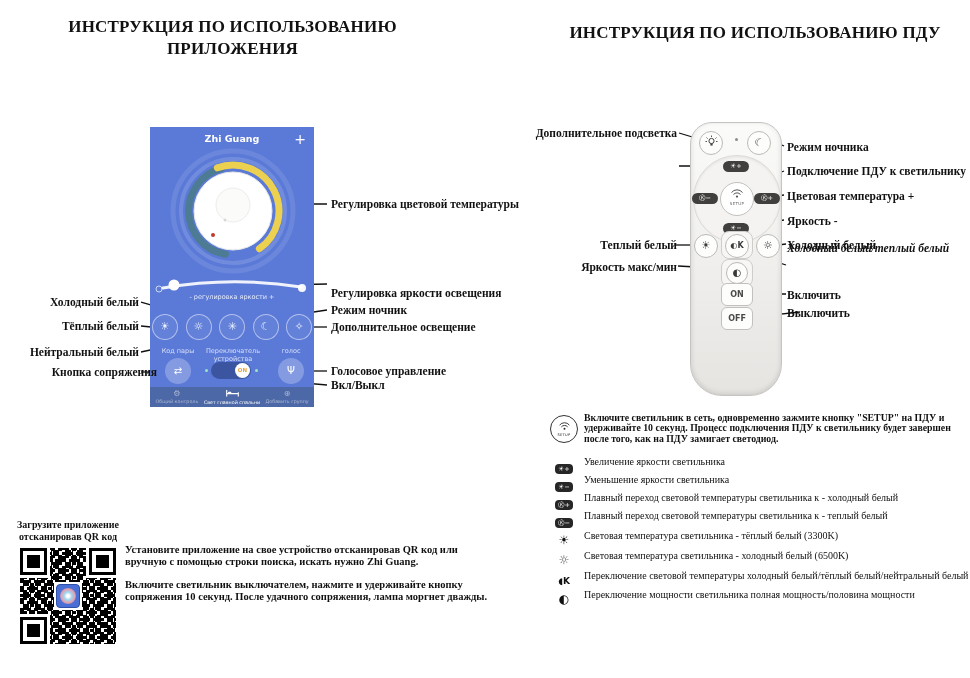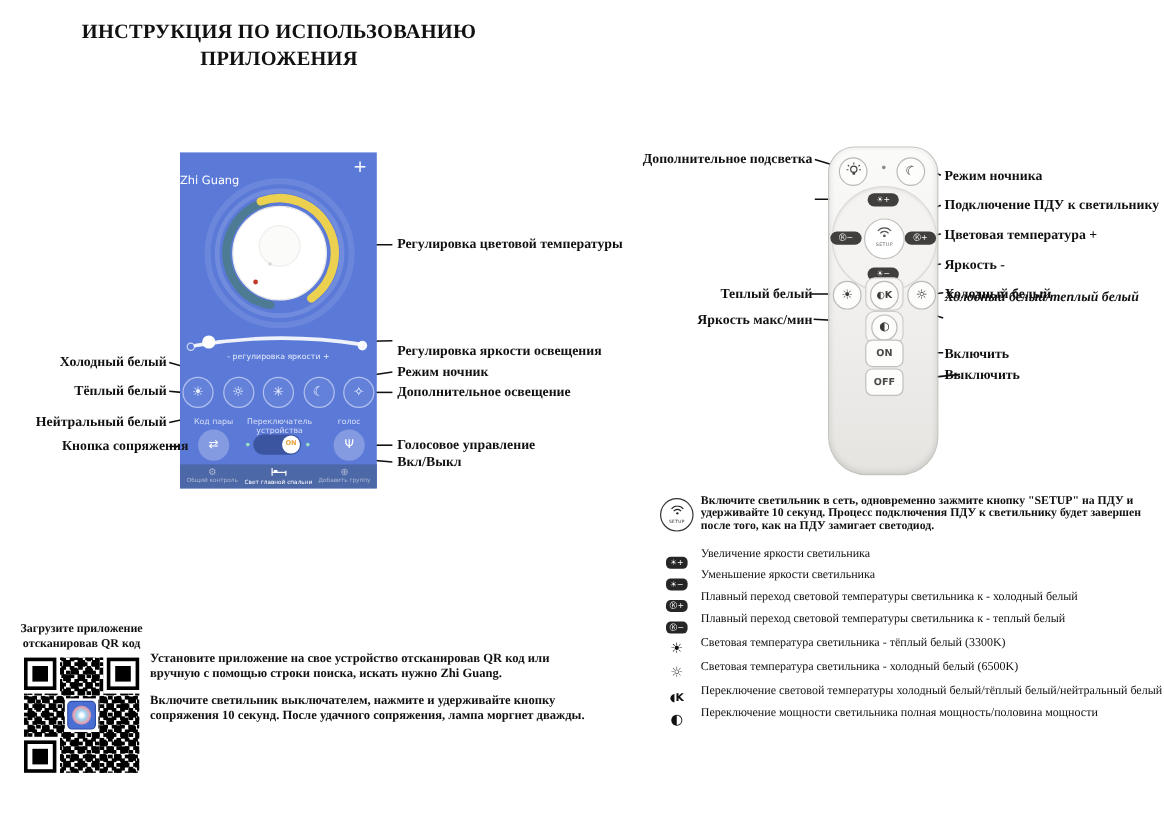--- a/index.html
+++ b/index.html
@@ -7,21 +7,21 @@
         font-family:"Liberation Serif",serif;color:#111;}
   svg.lines{position:absolute;left:0;top:0;width:970px;height:678px;pointer-events:none;}
   .title{position:absolute;font-weight:bold;font-size:17px;line-height:22px;text-align:center;letter-spacing:.2px;}
   .co{position:absolute;font-weight:bold;font-size:11.5px;white-space:nowrap;}
   .co.r{text-align:left;}
   .co.l{text-align:right;}
   
   .phone{position:absolute;left:150px;top:127px;width:164px;height:280px;background:#5b7ad8;
          font-family:"DejaVu Sans",sans-serif;}
   .phone .hdr{position:relative;height:24px;}
-  .phone .hdr .t{position:absolute;left:0;right:0;top:12px;line-height:24px;text-align:left;color:#fff;font-size:9.5px;font-weight:normal;}
+  .phone .hdr .t{position:absolute;left:0;right:0;top:0;line-height:24px;text-align:center;color:#fff;font-size:9.5px;font-weight:bold;}
   .phone .hdr .plus{position:absolute;right:8px;top:0;line-height:24px;color:#fff;font-size:14px;}
   .phone svg.dial{position:absolute;left:0;top:24px;overflow:visible;}
   .phone .hint{position:absolute;left:0;right:0;top:166px;text-align:center;color:rgba(255,255,255,.85);font-size:6.5px;}
   .cbtn{position:absolute;width:24px;height:24px;border:1px solid rgba(255,255,255,.5);border-radius:50%;
         color:#eaf1ff;font-size:11px;line-height:24px;text-align:center;background:rgba(255,255,255,.06);}
   .mlab{position:absolute;top:220px;color:rgba(255,255,255,.75);font-size:6.5px;text-align:center;}
   .pairbtn,.micbtn{position:absolute;top:231px;width:26px;height:26px;border-radius:50%;background:rgba(255,255,255,.25);
         color:#fff;text-align:center;line-height:26px;font-size:10px;}
   .toggle{position:absolute;left:61px;top:235px;width:40px;height:17px;border-radius:9px;background:#3b55a0;}
   .toggle .knob{position:absolute;right:1px;top:1px;width:15px;height:15px;border-radius:50%;background:#fff;
@@ -104,20 +104,21 @@
       <line x1="746" y1="252" x2="786" y2="265"></line>
       <line x1="751" y1="294" x2="786" y2="294"></line>
       <line x1="753" y1="317" x2="800" y2="312"></line>
     </g>
   </svg>
 
   <div class="title" style="left:40px;top:16px;width:385px;">
     <div>ИНСТРУКЦИЯ ПО ИСПОЛЬЗОВАНИЮ</div>
     <div>ПРИЛОЖЕНИЯ</div>
   </div>
+  <div class="title" style="left:545px;top:22px;width:420px;">ИНСТРУКЦИЯ ПО ИСПОЛЬЗОВАНИЮ ПДУ</div>
 
   <div class="phone">
     <div class="hdr">
       <div class="t">Zhi Guang</div>
       <div class="plus">+</div>
     </div>
     <svg class="dial" width="164" height="150">
       <circle cx="83" cy="60" r="60" fill="none" stroke="rgba(255,255,255,.10)" stroke-width="5"></circle>
       <circle cx="83" cy="60" r="52" fill="none" stroke="rgba(255,255,255,.14)" stroke-width="4"></circle>
       <path d="M 71.6 17.3 A 44 44 0 0 0 75.4 103.3" fill="none" stroke="#4e7b94" stroke-width="7" stroke-linecap="round"></path>

